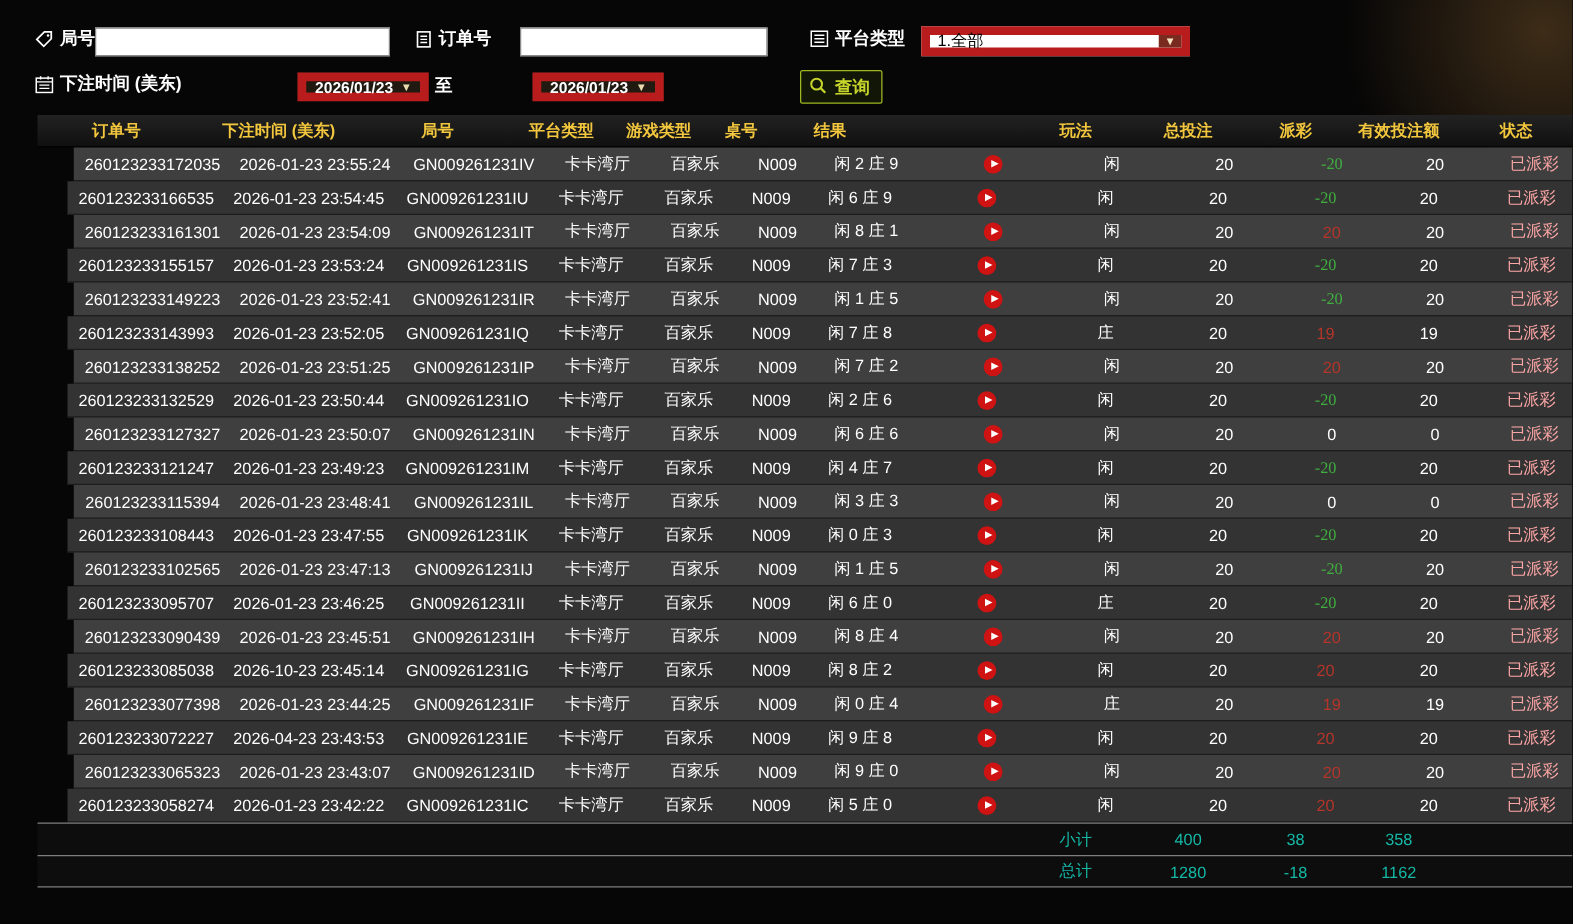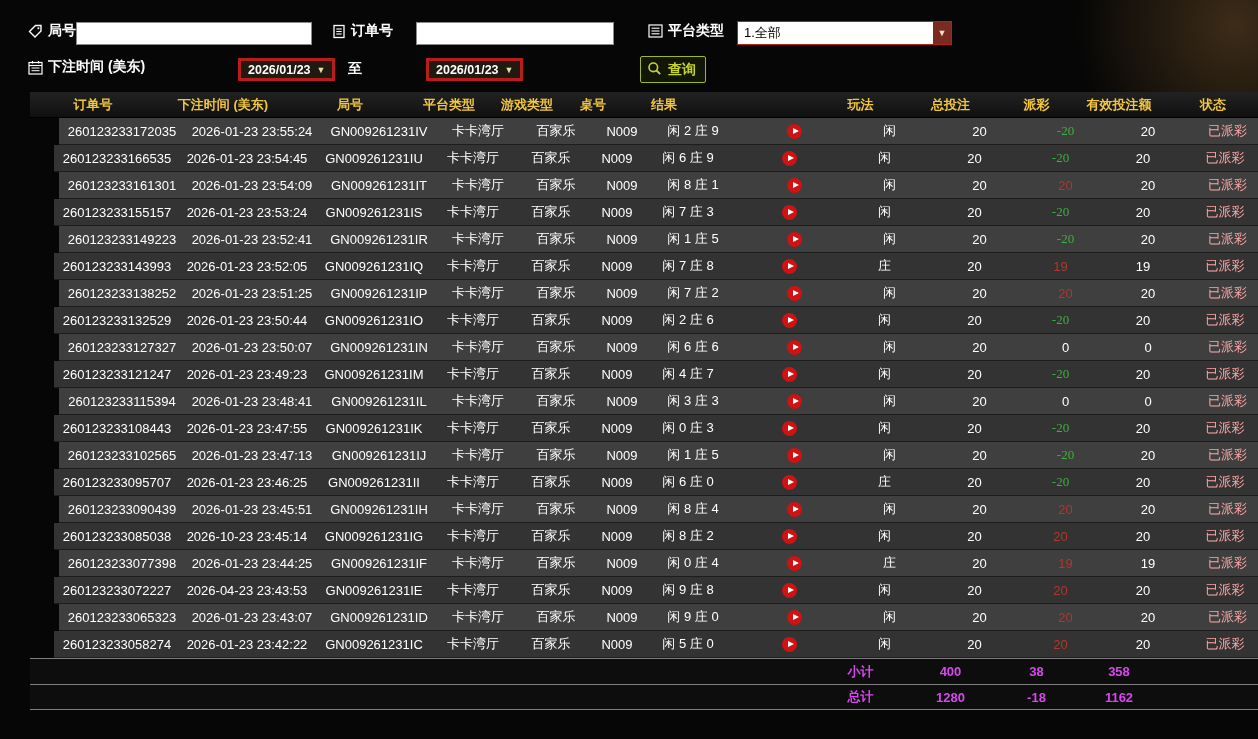--- a/index.html
+++ b/index.html
@@ -13,33 +13,33 @@
 
   
   .filterbar { position:relative; height:92px; }
   .flabel-group { position:absolute; display:flex; align-items:center; gap:5px; font-weight:bold; font-size:14px; color:#fff; }
   .flabel-group svg { display:block; }
   .txt-input {
     position:absolute; height:23px; background:#fff; border:1px solid #8a8a8a;
     font-size:13px; padding:0 5px; color:#000; outline:none;
   }
   .sel-box {
-    position:absolute; height:24px; background:#fff; border:1px solid #b91c1c;
+    position:absolute; height:24px; background:#fff; border:7px solid #b91c1c;
     display:flex; align-items:center; justify-content:space-between;
     font-size:13px; color:#000; cursor:pointer;
   }
   .sel-box .sel-text { padding-left:6px; }
   .sel-arrow {
     width:18px; height:100%; background:#7a2b20; color:#f3e3c3;
     display:flex; align-items:center; justify-content:center; font-size:9px;
   }
   .sel-arrow::after { content:"▼"; }
   .date-box {
     position:absolute; height:23px; min-width:95px; padding:0 7px;
-    background:#201a10; border:3px solid #b91c1c;
+    background:#201a10; border:7px solid #b91c1c;
     display:flex; align-items:center; gap:6px;
     font-size:12.5px; font-weight:bold; color:#fff; cursor:pointer;
   }
   .date-arrow { color:#e8dcae; font-size:9px; }
   .date-arrow::after { content:"▼"; }
   .to-label { position:absolute; font-size:14px; font-weight:bold; color:#fff; }
   .query-btn {
     position:absolute; height:27px; padding:0 9px 0 6px;
     background:#111606; border:1px solid #9fb821; border-radius:2px;
     display:flex; align-items:center; gap:6px;
@@ -66,21 +66,21 @@
   .play-icon {
     display:inline-block; width:15px; height:15px; border-radius:50%;
     background:#cf1212; position:relative; vertical-align:middle; cursor:pointer;
   }
   .play-icon::after {
     content:""; position:absolute; left:5.5px; top:4px;
     border-left:6px solid #fff; border-top:3.5px solid transparent; border-bottom:3.5px solid transparent;
   }
   .footer { background:#0d0d0d; border-top:1px solid #7e7e7e; height:26px; }
   .footer:last-child { border-bottom:1px solid #7e7e7e; }
-  .footer .cell { color:#d946ef; font-weight:bold; }
+  .footer .cell { color:#14b8a6; font-weight:normal; }
 </style>
 </head>
 <body>
 
 <div class="filterbar">
 
   <div class="flabel-group" style="left:28px; top:22px;">
     <span>
       <svg width="15" height="15" viewBox="0 0 15 15">
           <path d="M1.5 7.5 L7.5 1.5 L13 1.5 L13 7 L7 13 Z" fill="none" stroke="#fff" stroke-width="1.4"></path>

